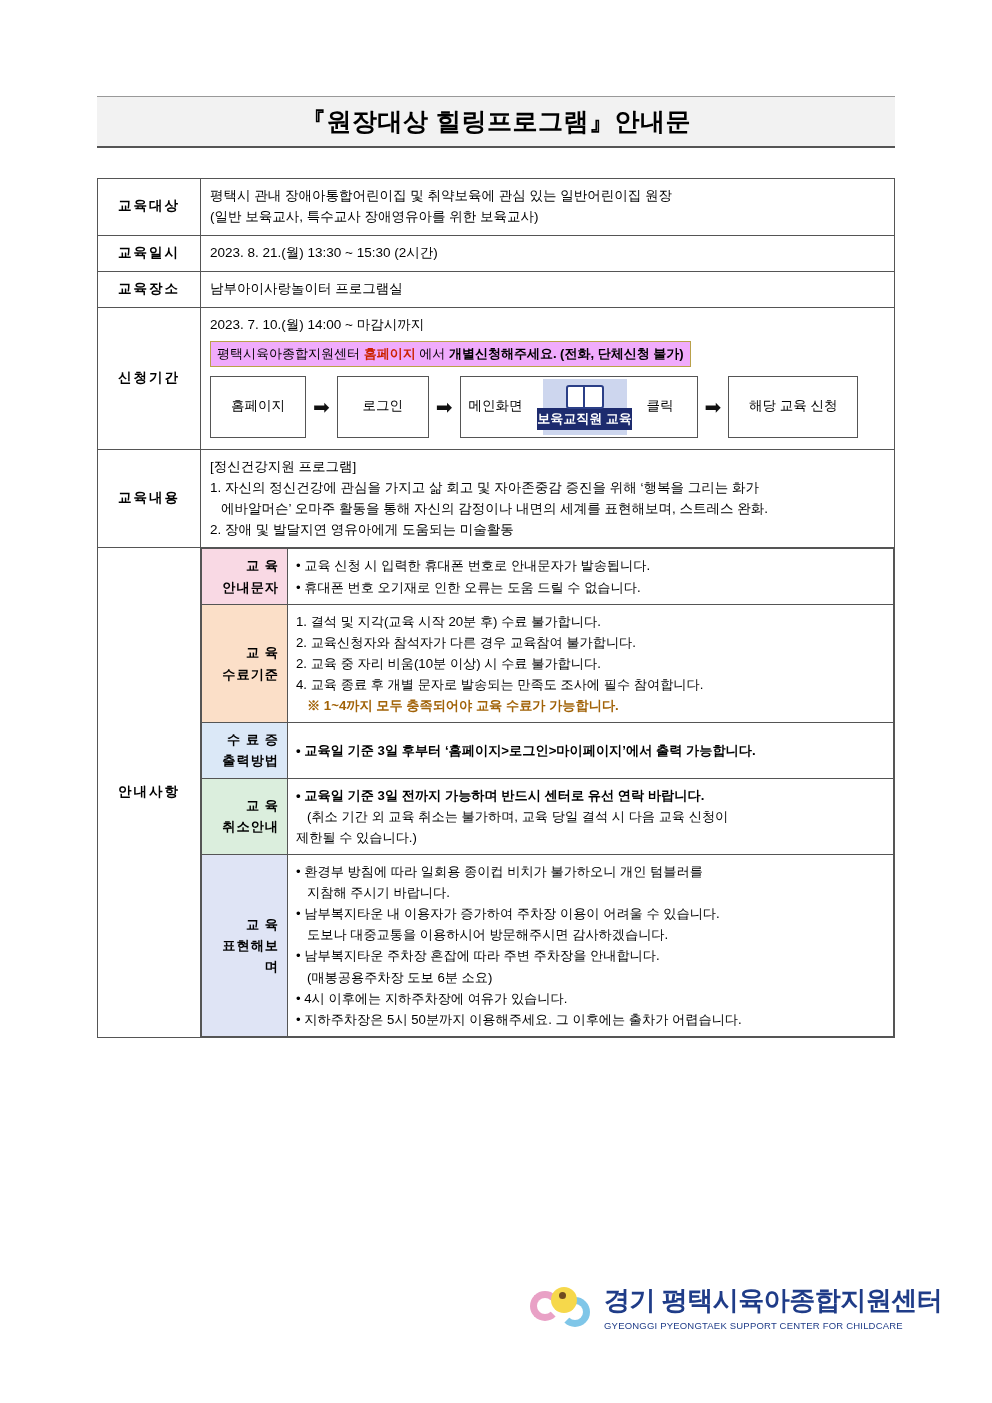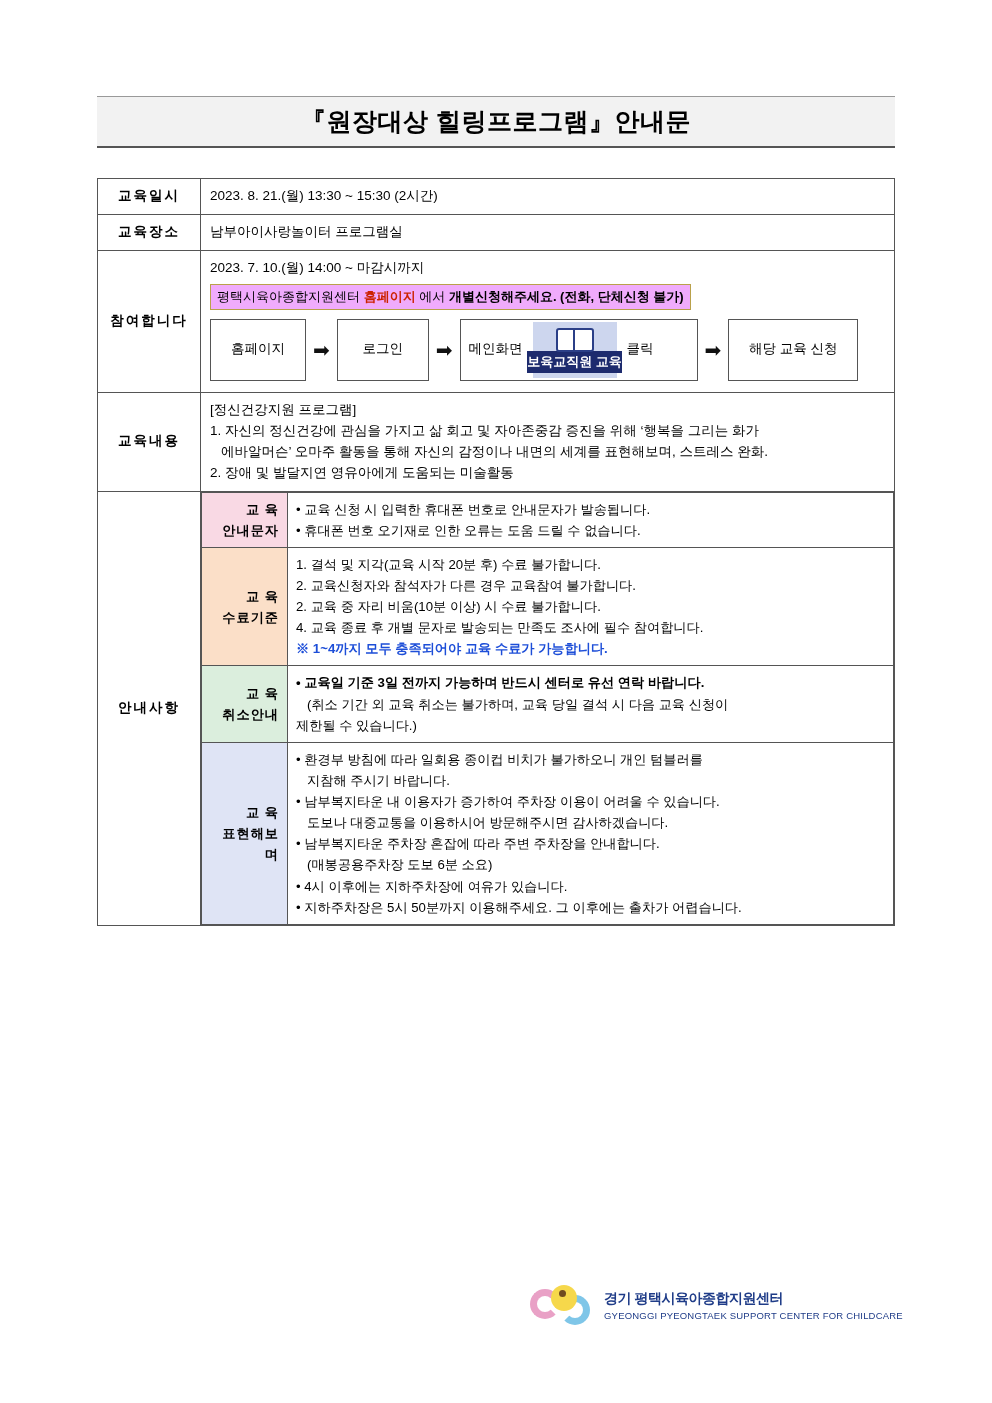--- a/index.html
+++ b/index.html
@@ -85,21 +85,21 @@
     justify-content: center;
     font-size: 13.5px;
     padding: 0 10px;
     white-space: nowrap;
   }
   .fbox.w1 { width: 96px; }
   .fbox.w2 { width: 92px; }
   .fbox.wide {
     width: 238px;
     justify-content: flex-start;
-    gap: 10px;
+    gap: 20px;
     position: relative;
     padding: 0 8px;
   }
   .fbox.w4 { width: 130px; }
   .arrow {
     font-size: 20px;
     line-height: 1;
     color: #111;
   }
   .bookicon {
@@ -156,21 +156,21 @@
     letter-spacing: 1px;
   }
   .nl-pink { background: #f9d9e4; }
   .nl-orange { background: #fbdfc8; }
   .nl-lblue { background: #dbe8f7; }
   .nl-green { background: #dbeedd; }
   .nl-lav { background: #dfe4f5; }
   .bullet { display: block; text-indent: -11px; padding-left: 11px; }
   .numbered { display: block; text-indent: -17px; padding-left: 17px; }
   .ind { display: block; padding-left: 11px; }
-  .blue-b { color: #1d4ed8; font-weight: bold; }
+  .blue-b { color: #a16207; font-weight: bold; margin-left: 11px; }
   .b { font-weight: bold; }
   
   .footer {
     position: absolute;
     left: 530px; top: 1283px;
     display: flex;
     align-items: center;
     gap: 10px;
   }
   .logo-mark {
@@ -199,21 +199,21 @@
     border-left-color: transparent;
   }
   .logo-dot {
     position: absolute;
     left: 29px; top: 7px;
     width: 7px; height: 7px;
     border-radius: 50%;
     background: #6f4b1f;
   }
   .logo-text .l1 {
-    font-size: 14px;
+    font-size: 26px;
     font-weight: bold;
     color: #1f3c88;
     letter-spacing: -0.5px;
   }
   .logo-text .l2 {
     font-size: 9.5px;
     color: #1f3c88;
     letter-spacing: 0.2px;
     margin-top: 2px;
   }
@@ -223,29 +223,36 @@
 
 <div class="page">
 
   <div class="title-bar">
     <span class="t">『원장대상 힐링프로그램』안내문</span>
   </div>
 
   <table class="main">
     <tbody>
       <tr>
+        <td class="label">교육대상</td>
+        <td class="content">
+          <span class="row-line">평택시 관내 장애아통합어린이집 및 취약보육에 관심 있는 일반어린이집 원장</span>
+          <span class="row-line">(일반 보육교사, 특수교사 장애영유아를 위한 보육교사)</span>
+        </td>
+      </tr>
+      <tr>
         <td class="label">교육일시</td>
         <td class="content">2023. 8. 21.(월) 13:30 ~ 15:30 (2시간)</td>
       </tr>
       <tr>
         <td class="label">교육장소</td>
         <td class="content">남부아이사랑놀이터 프로그램실</td>
       </tr>
       <tr>
-        <td class="label">참여합니다</td>
+        <td class="label">신청기간</td>
         <td class="content">
           <span class="row-line">2023. 7. 10.(월) 14:00 ~ 마감시까지</span>
           <span class="flow-note">
             <span>평택시육아종합지원센터</span>
             <span class="hl">홈페이지</span>
             <span>에서</span>
             <span class="hl2">개별신청해주세요. (전화, 단체신청 불가)</span>
           </span>
           <span class="flow">
             <span class="fbox w1">홈페이지</span>
@@ -296,20 +303,29 @@
                 </td>
                 <td>
                   <span class="numbered">1.  결석 및 지각(교육 시작 20분 후) 수료 불가합니다.</span>
                   <span class="numbered">2.  교육신청자와 참석자가 다른 경우 교육참여 불가합니다.</span>
                   <span class="numbered">2.  교육 중 자리 비움(10분 이상) 시 수료 불가합니다.</span>
                   <span class="numbered">4.  교육 종료 후 개별 문자로 발송되는 만족도 조사에 필수 참여합니다.</span>
                   <span class="blue-b" style="display:block">※ 1~4까지 모두 충족되어야 교육 수료가 가능합니다.</span>
                 </td>
               </tr>
               <tr>
+                <td class="nlabel nl-lblue">
+                  <span style="display:block">수 료 증</span>
+                  <span style="display:block">출력방법</span>
+                </td>
+                <td>
+                  <span class="bullet b">• 교육일 기준 3일 후부터 ‘홈페이지&gt;로그인&gt;마이페이지’에서 출력 가능합니다.</span>
+                </td>
+              </tr>
+              <tr>
                 <td class="nlabel nl-green">
                   <span style="display:block">교      육</span>
                   <span style="display:block">취소안내</span>
                 </td>
                 <td>
                   <span class="bullet b">• 교육일 기준 3일 전까지 가능하며 반드시 센터로 유선 연락 바랍니다.</span>
                   <span class="ind">(취소 기간 외 교육 취소는 불가하며, 교육 당일 결석 시 다음 교육 신청이</span>
                   <span style="display:block">제한될 수 있습니다.)</span>
                 </td>
               </tr>

